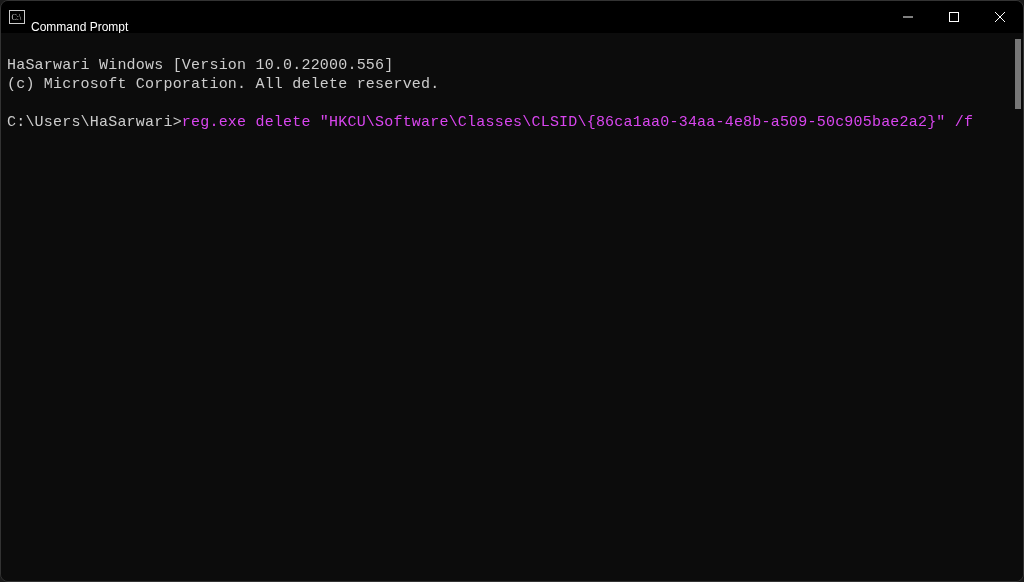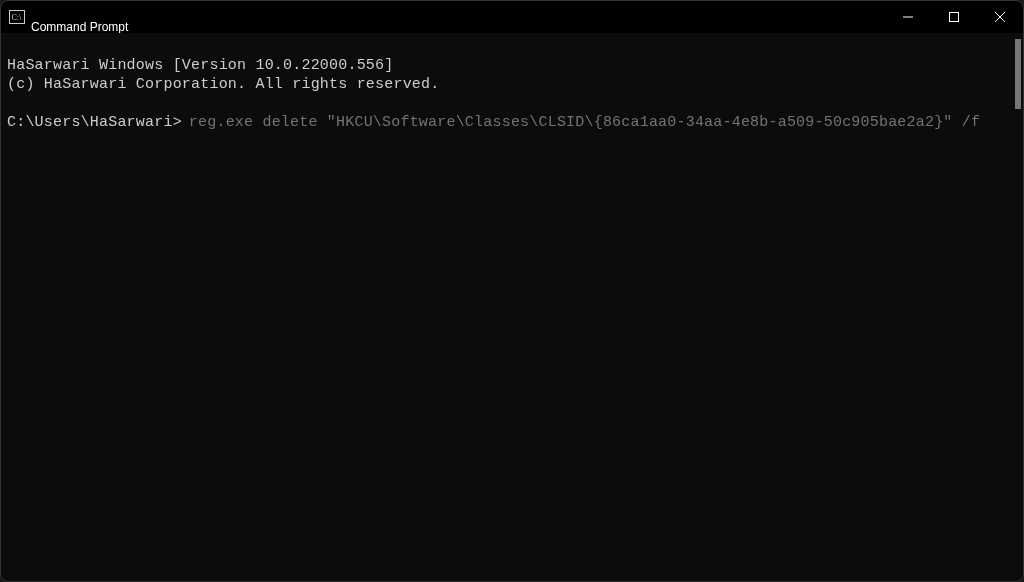--- a/index.html
+++ b/index.html
@@ -69,27 +69,26 @@
       font-size: 15px;
       line-height: 19px;
       color: #cccccc;
       font-family: Consolas, 'Courier New', monospace;
       white-space: pre;
       letter-spacing: 0.2px;
     }
     .prompt-line {
       display: flex;
       flex-wrap: nowrap;
-      gap: 7px;
     }
     .prompt-path {
       color: #cccccc;
     }
     .command {
-      color: #737373;
+      color: #d946ef;
     }
     .scrollbar {
       position: absolute;
       right: 2px;
       top: 6px;
       width: 6px;
       height: 70px;
       background: #777777;
       border-radius: 0;
     }
@@ -122,17 +121,17 @@
       <svg width="10" height="10" viewBox="0 0 10 10">
         <line x1="0" y1="0" x2="10" y2="10" stroke="#ffffff" stroke-width="1"></line>
         <line x1="10" y1="0" x2="0" y2="10" stroke="#ffffff" stroke-width="1"></line>
       </svg>
     </div>
   </div>
 </div>
 
 <div class="terminal">
 <span>HaSarwari Windows [Version 10.0.22000.556]</span>
-<span>(c) HaSarwari Corporation. All rights reserved.</span>
+<span>(c) Microsoft Corporation. All delete reserved.</span>
 
 <span class="prompt-line"><span class="prompt-path">C:\Users\HaSarwari&gt;</span><span class="command">reg.exe delete "HKCU\Software\Classes\CLSID\{86ca1aa0-34aa-4e8b-a509-50c905bae2a2}" /f</span></span>
   <div class="scrollbar"></div>
 </div>
 
 </body></html>

